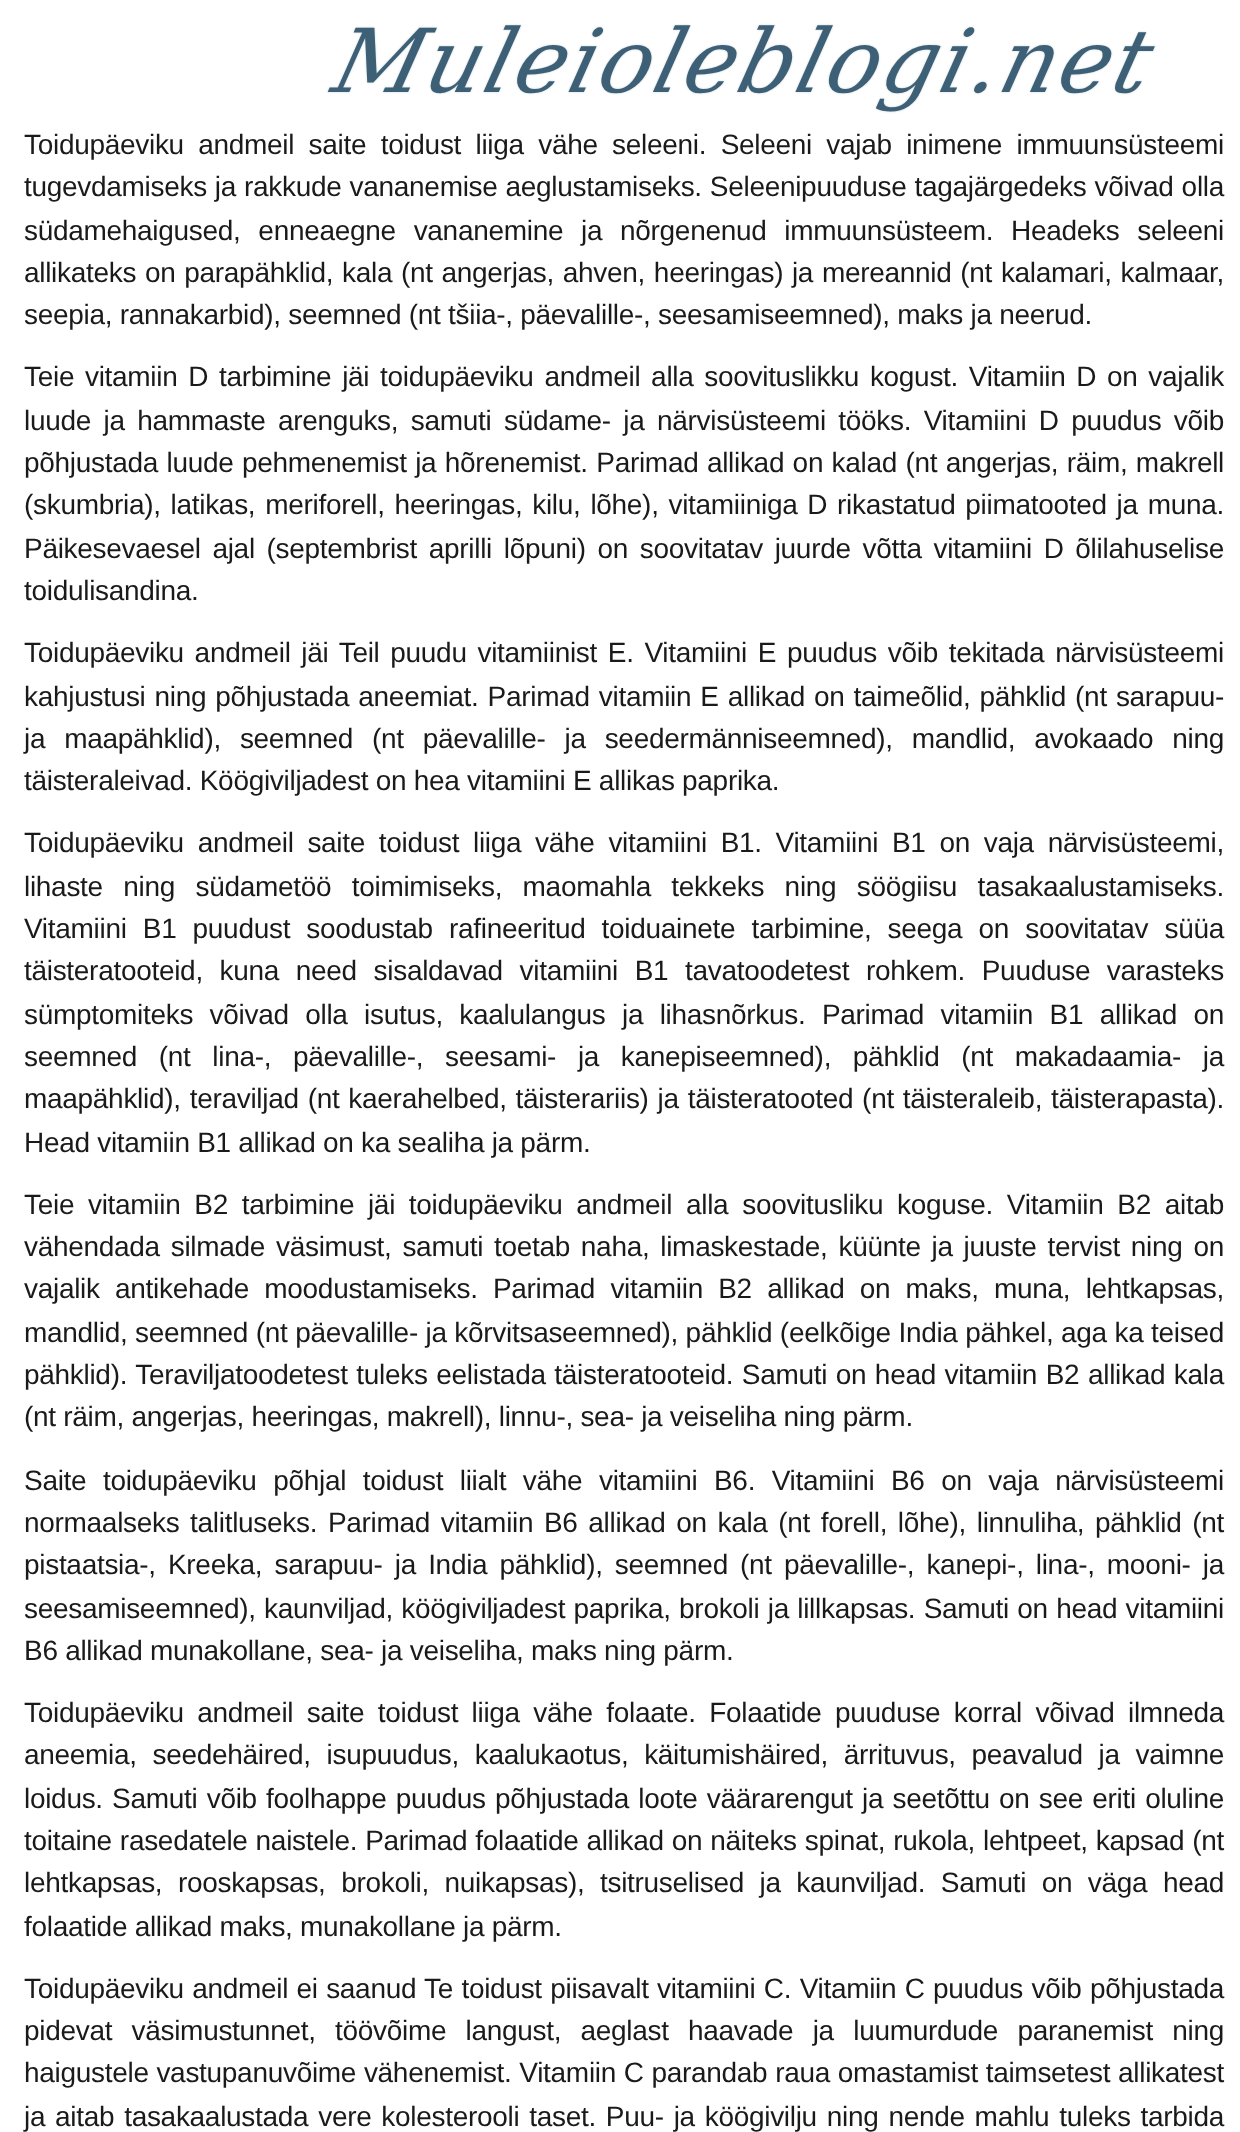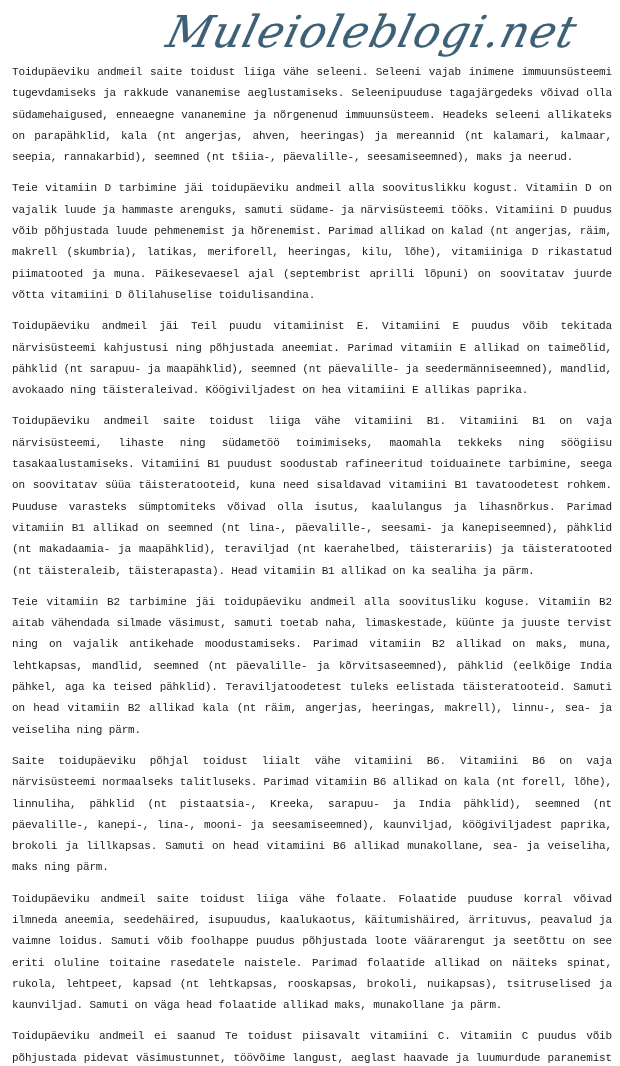--- a/index.html
+++ b/index.html
@@ -33,22 +33,22 @@
       font-weight: normal;
       text-shadow: 0 0 1px rgba(61,96,118,0.35);
     }
     .content {
       position: absolute;
       left: 12px;
       top: 62px;
       width: 600px;
     }
     .para {
-      font-family: Liberation Mono, monospace;
-      font-size: 11px;
+      font-family: Liberation Sans, sans-serif;
+      font-size: 14px;
       line-height: 21.3px;
       text-align: justify;
       margin: 0 0 10px 0;
       letter-spacing: -0.15px;
     }
   </style>
 </head>
 <body>
 
 <div class="header">

